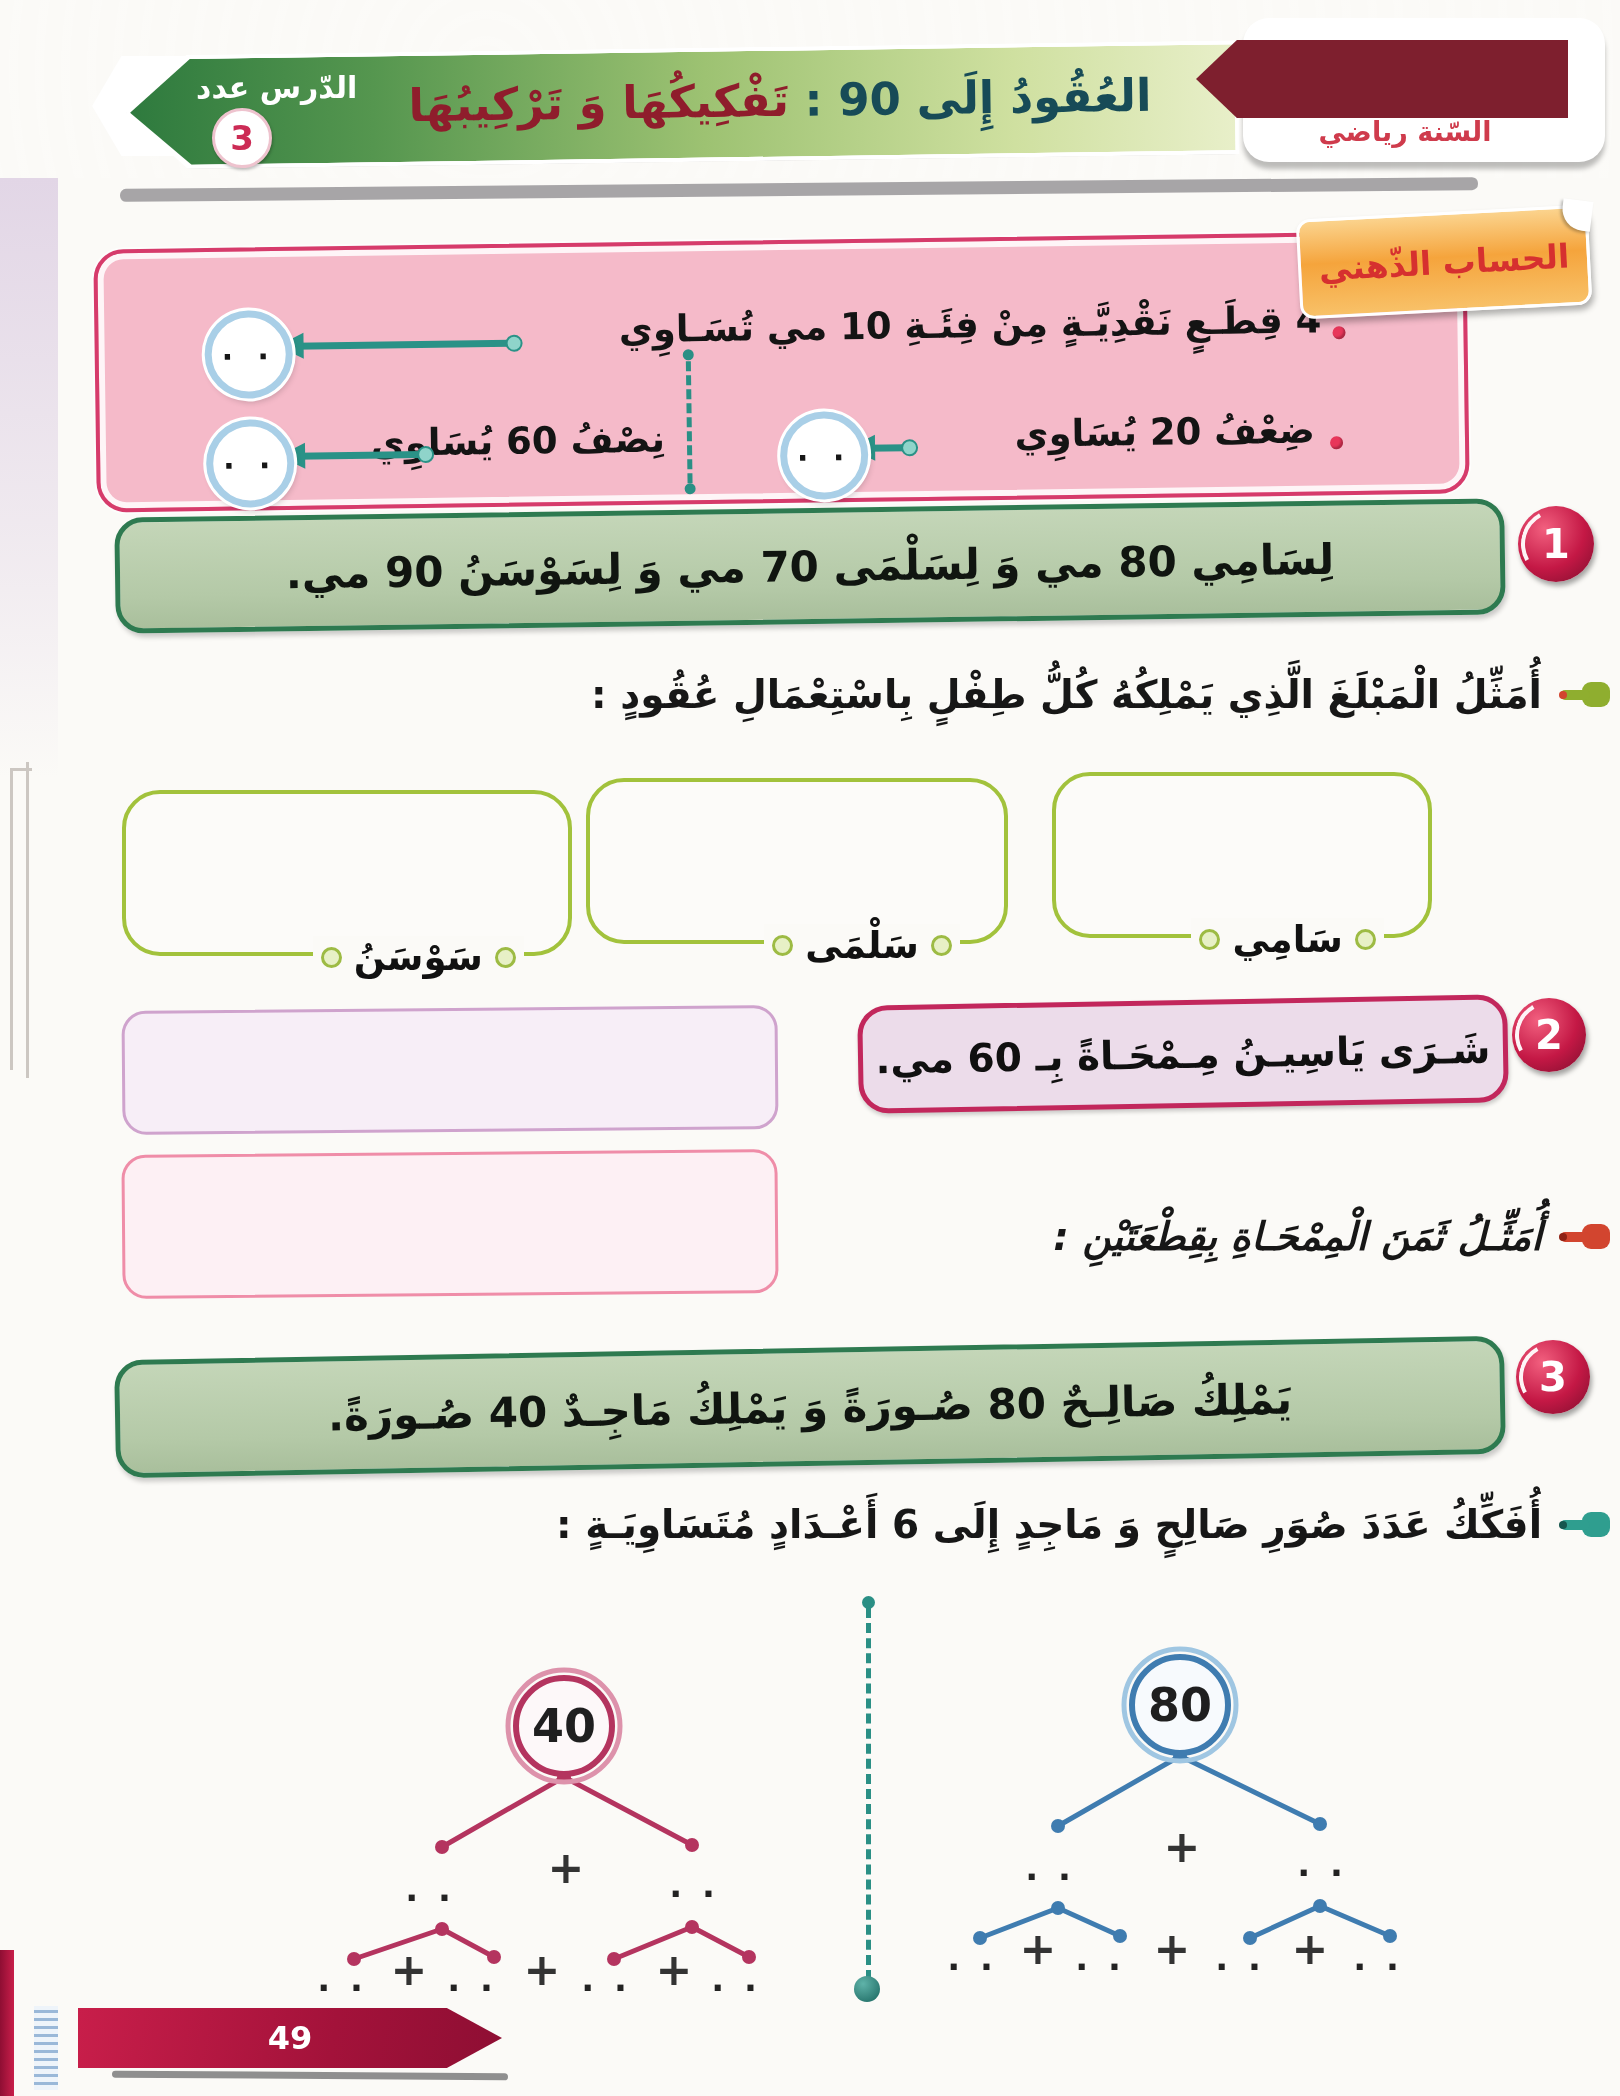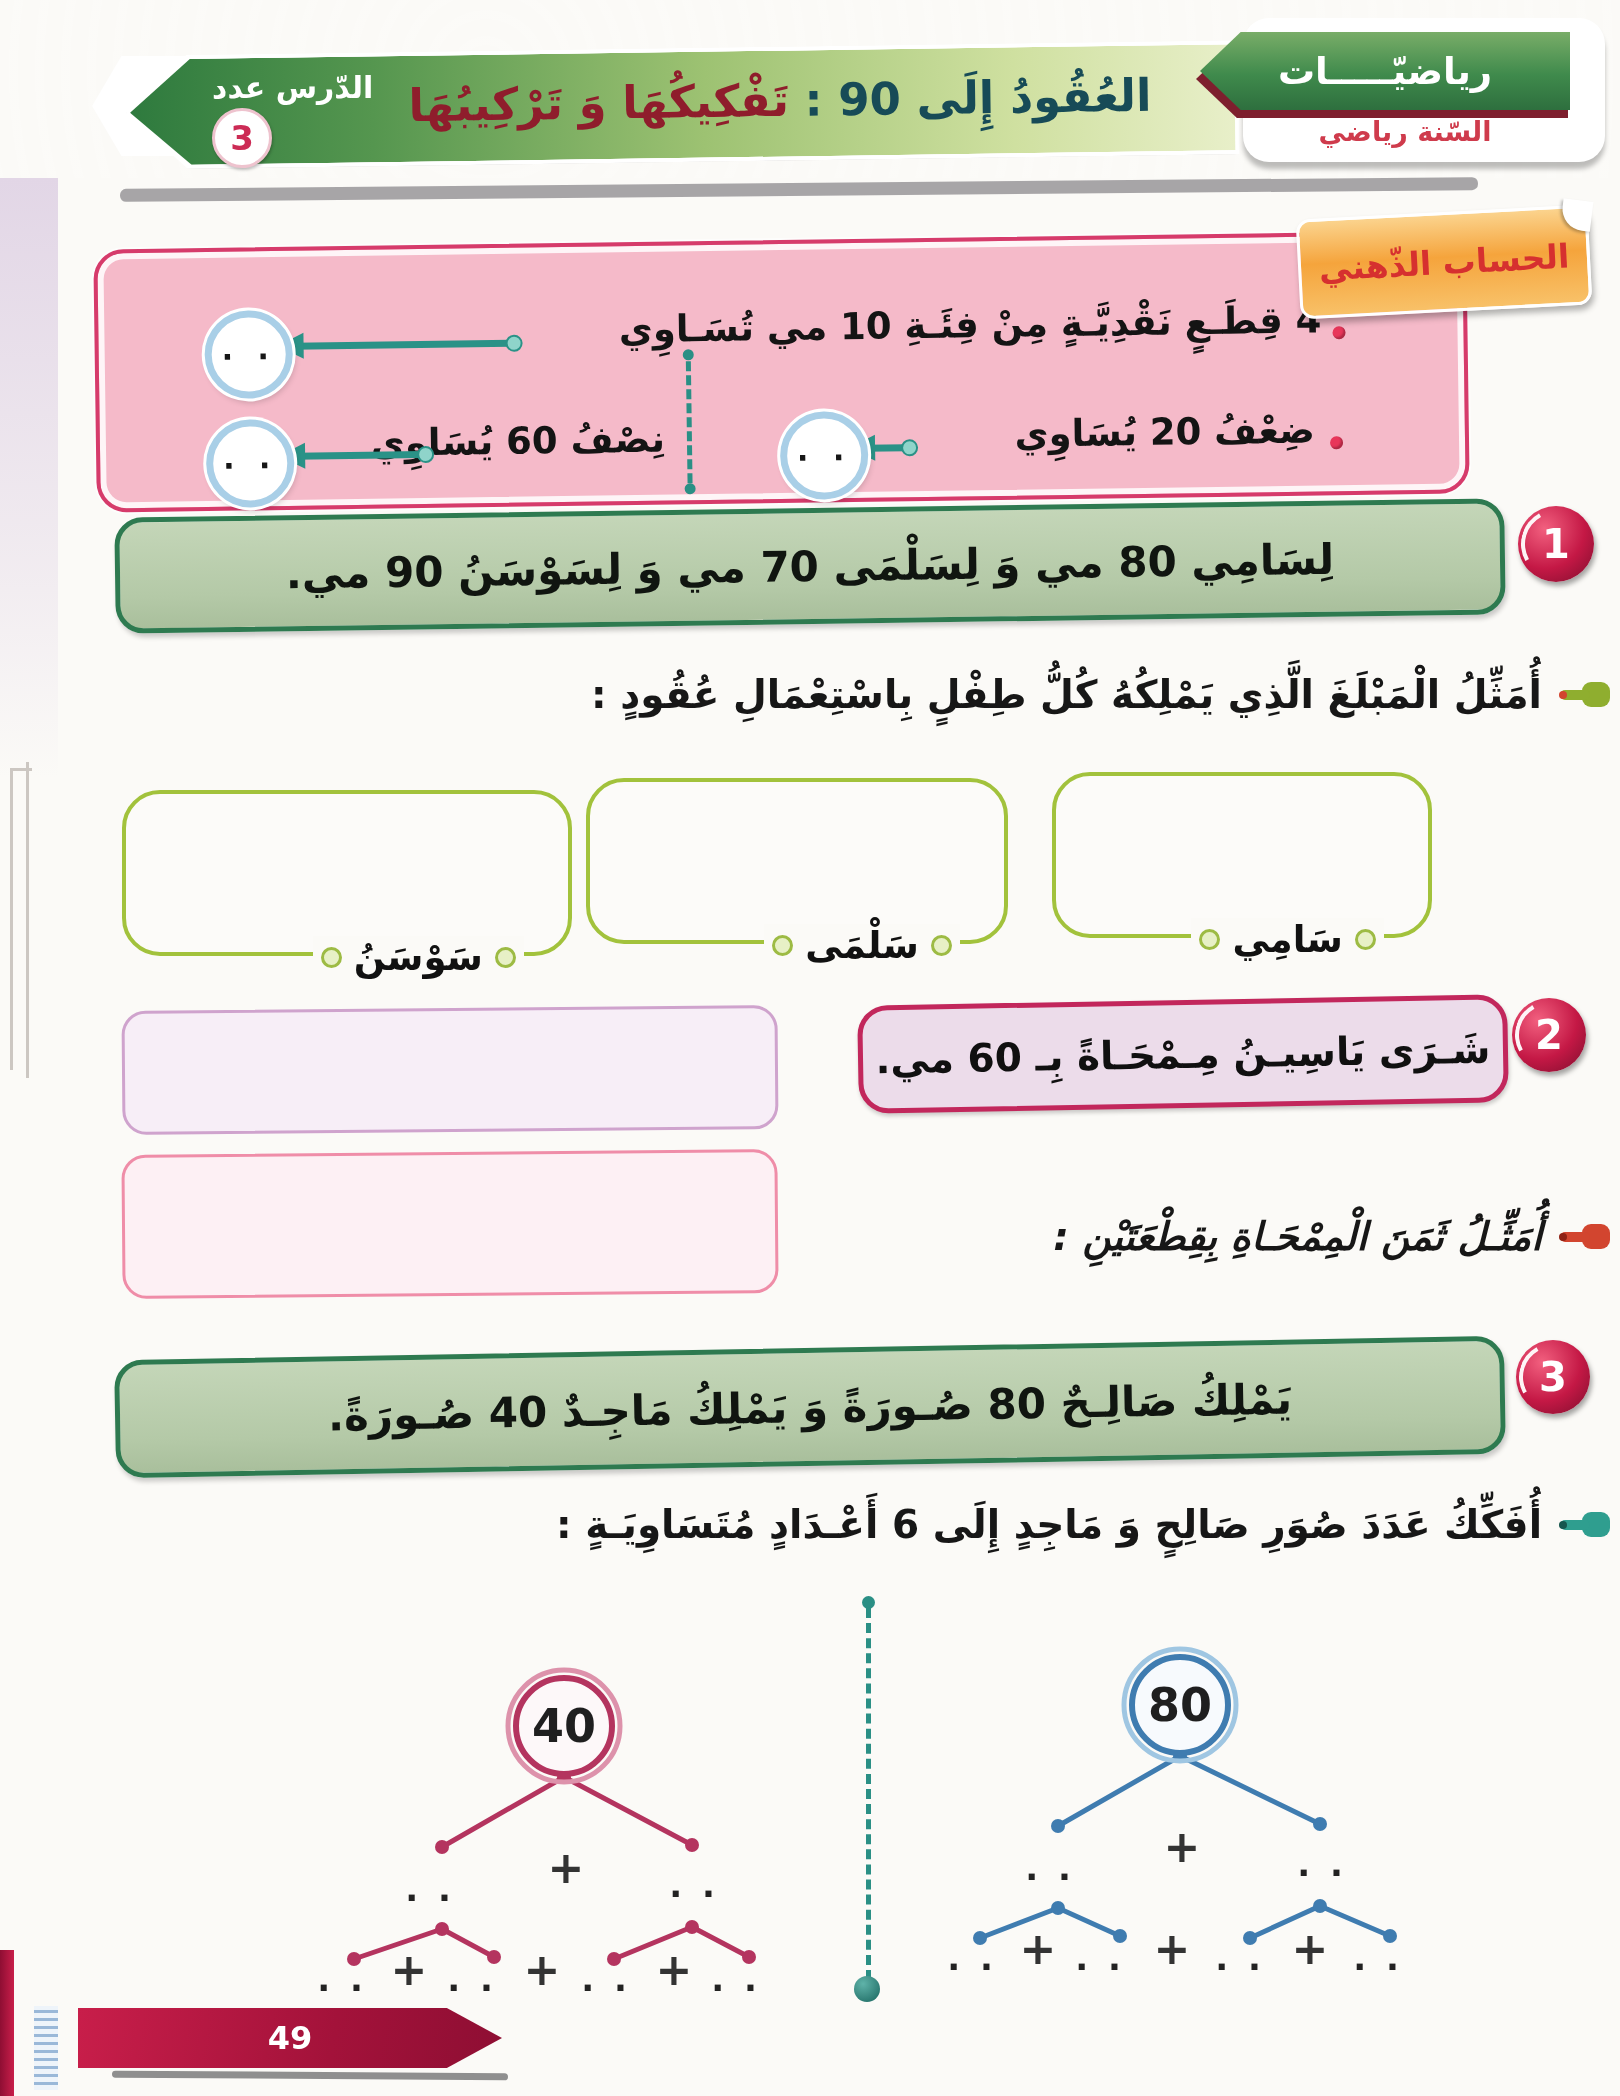--- a/index.html
+++ b/index.html
@@ -97,35 +97,32 @@
   <div class="abs" style="left:0;top:178px;width:58px;height:600px;
               background:linear-gradient(180deg,#e2d6e6 0%,rgba(226,214,230,.4) 65%,rgba(226,214,230,0) 100%);"></div>
 
   <div class="abs stack-line" style="left:10px;top:770px;width:3px;height:300px;"></div>
   <div class="abs stack-line" style="left:26px;top:762px;width:3px;height:316px;"></div>
   <div class="abs stack-line" style="left:10px;top:768px;width:22px;height:3px;"></div>
 
   <div class="abs chev" style="left:92px;top:56px;width:98px;height:100px;"></div>
   <div class="abs banner-outer" style="left:126px;top:48px;width:1113px;height:114px;transform:rotate(-0.8deg);"></div>
   <div class="abs banner-inner" style="left:130px;top:52px;width:1105px;height:106px;transform:rotate(-0.8deg);"></div>
-  <div class="abs lesson-label rtl" style="left:196px;top:70px;margin-left:16px;">الدّرس عدد</div>
+  <div class="abs lesson-label rtl" style="left:196px;top:70px;">الدّرس عدد</div>
   <div class="abs lesson-circle" style="left:212px;top:108px;">
       <span>3</span>
     </div>
   <div class="abs title rtl" style="left:360px;top:74px;width:840px;transform:rotate(-0.8deg);">
     <span class="t-blue">العُقُودُ إِلَى 90 :</span>
     <span> </span>
     <span class="t-red">تَفْكِيكُهَا وَ تَرْكِيبُهَا</span>
   </div>
 
   <div class="abs plate" style="left:1243px;top:18px;width:362px;height:144px;"></div>
   <div class="abs subj-shadow" style="left:1196px;top:40px;width:372px;height:78px;"></div>
-  <div class="abs subj-arrow" style="left:1200px;top:32px;width:370px;height:78px;">
-    <span class="subj-text rtl">رياضيّـــــات</span>
-  </div>
   <div class="abs grade rtl" style="left:1255px;top:116px;width:300px;">السّنة رياضي</div>
 
   <div class="abs shadow-bar" style="left:120px;top:183px;width:1358px;height:13px;transform:rotate(-0.5deg);"></div>
 
   <div class="abs mental" style="left:95px;top:240px;width:1365px;height:255px;transform:rotate(-0.8deg);">
 
     <div class="abs bullet" style="right:118px;top:90px;"></div>
     <div class="abs mtext rtl" style="right:142px;top:62px;">4 قِطَـعٍ نَقْدِيَّـةٍ مِنْ فِئَـةِ 10 مي تُسَـاوِي</div>
     <div class="abs arrow" style="left:192px;top:92px;width:224px;"></div>
     <div class="abs acircle" style="left:106px;top:59px;">

